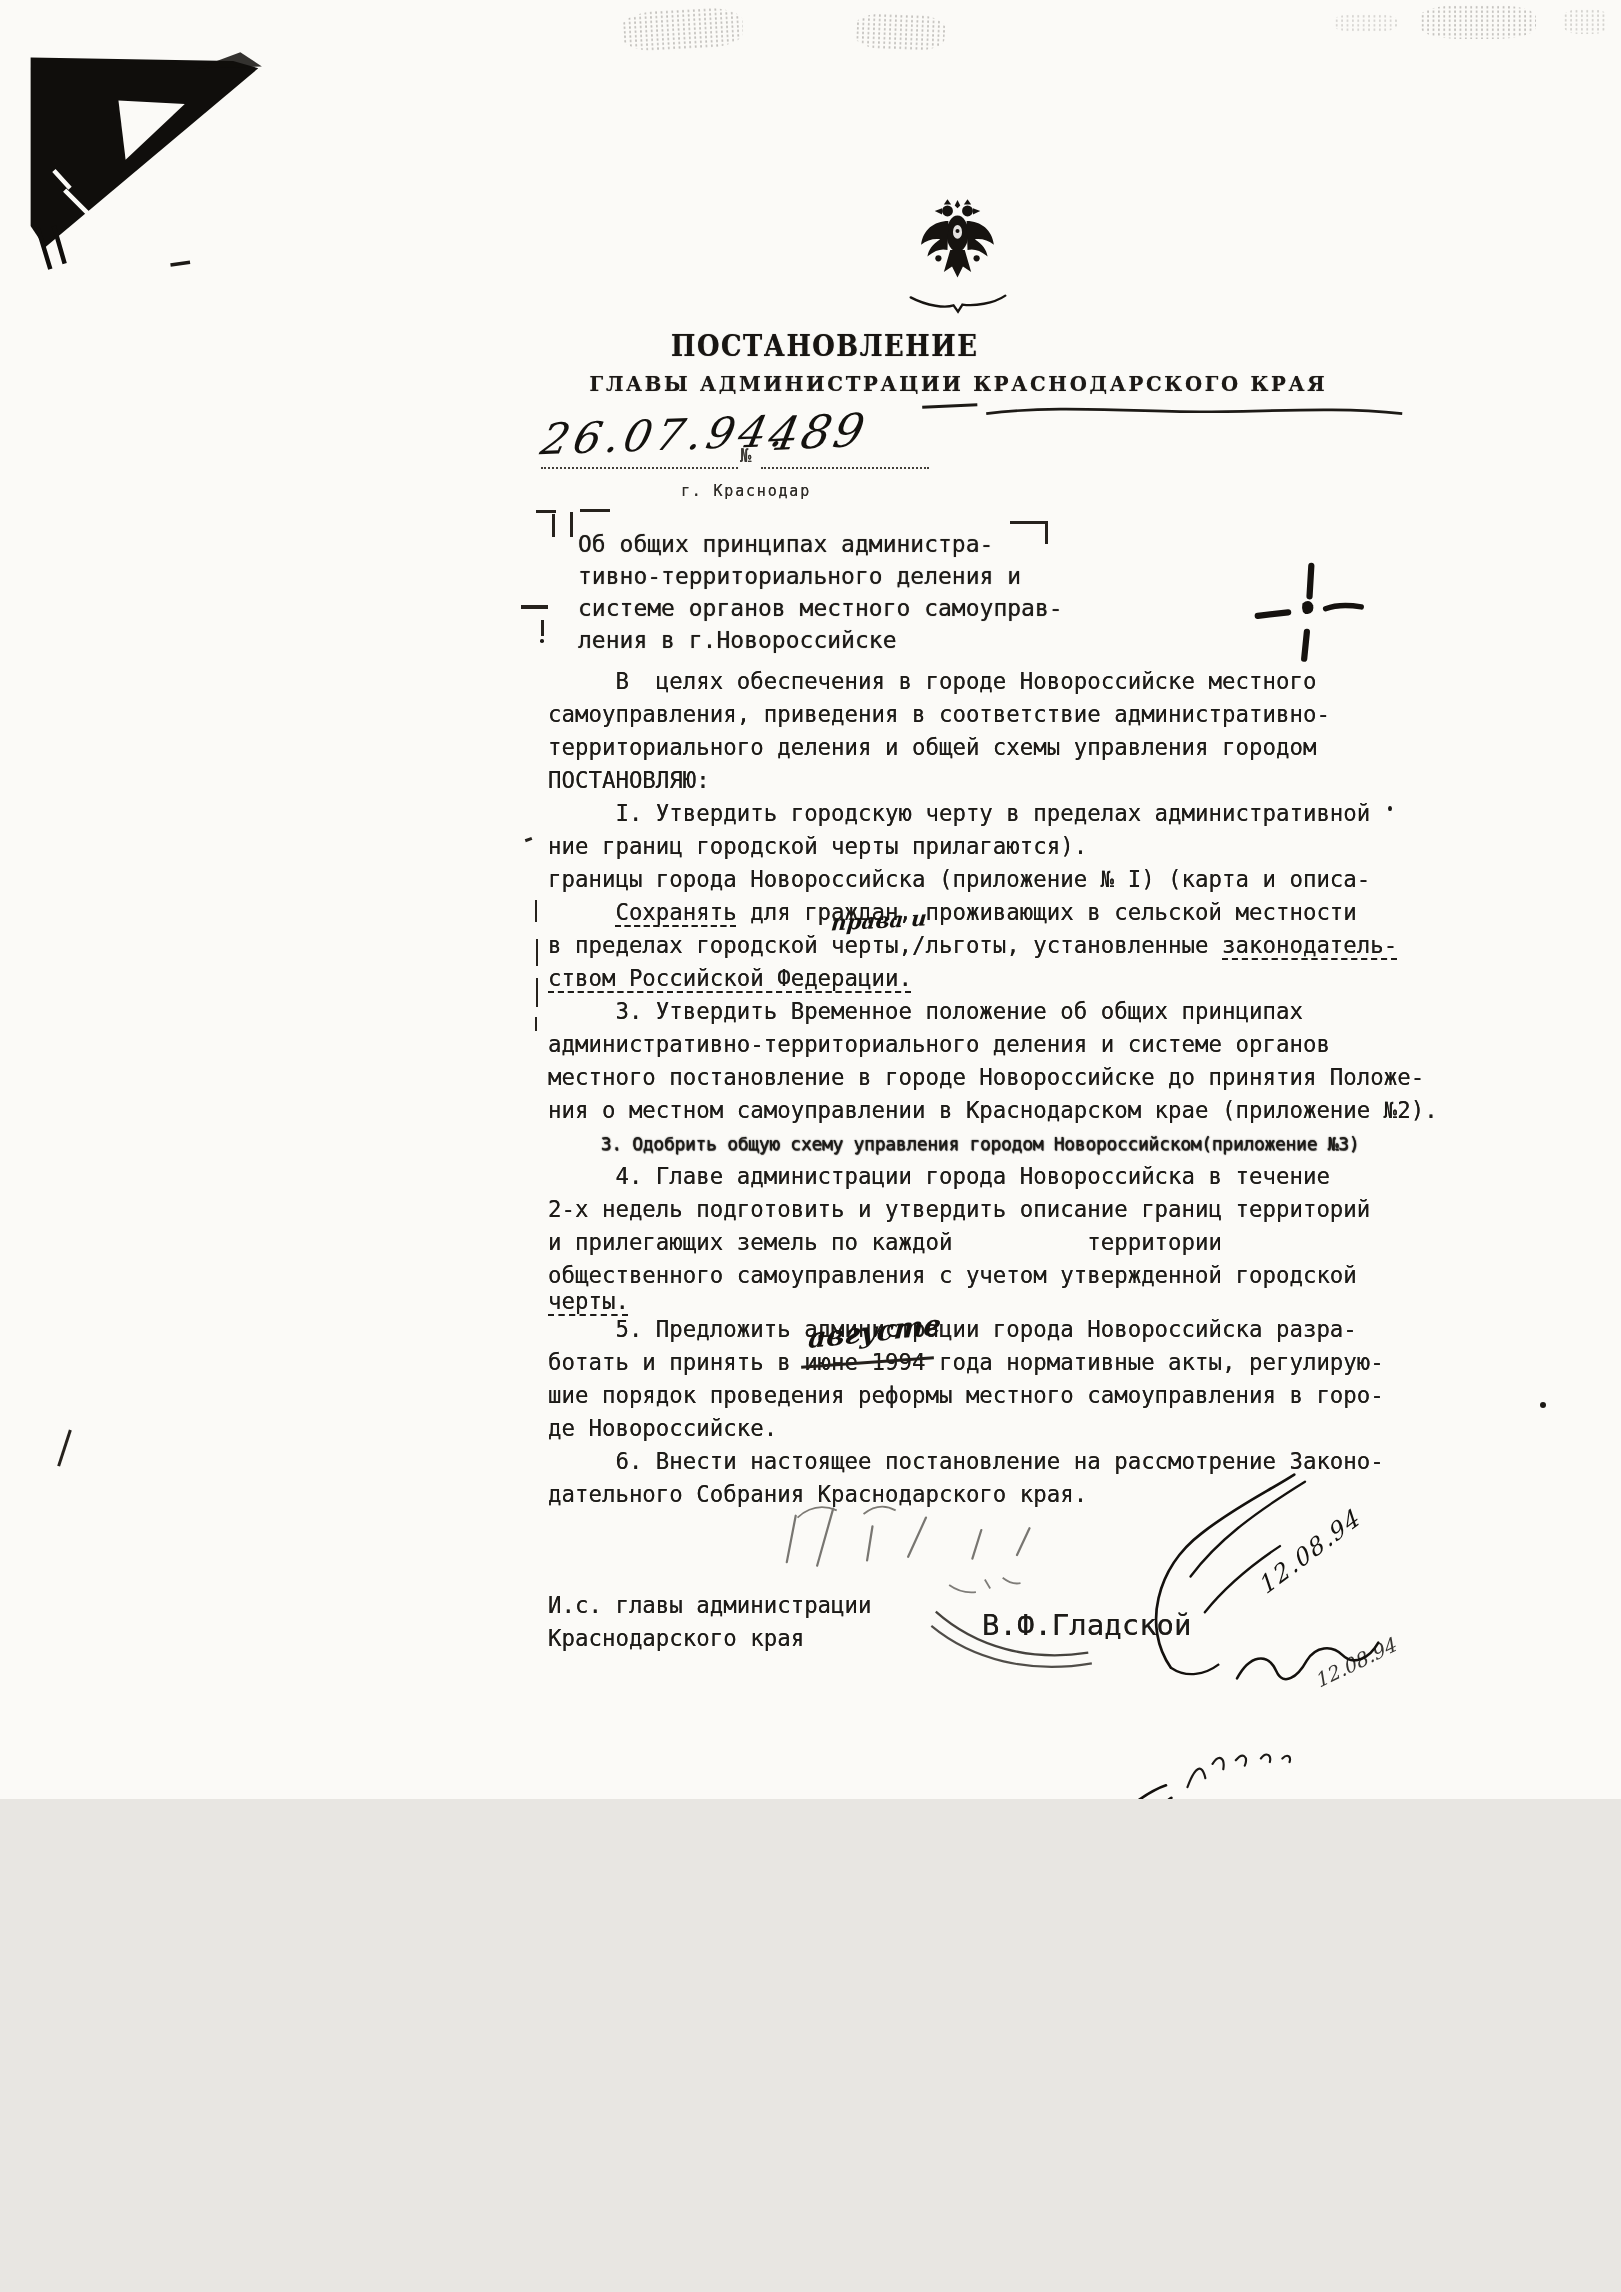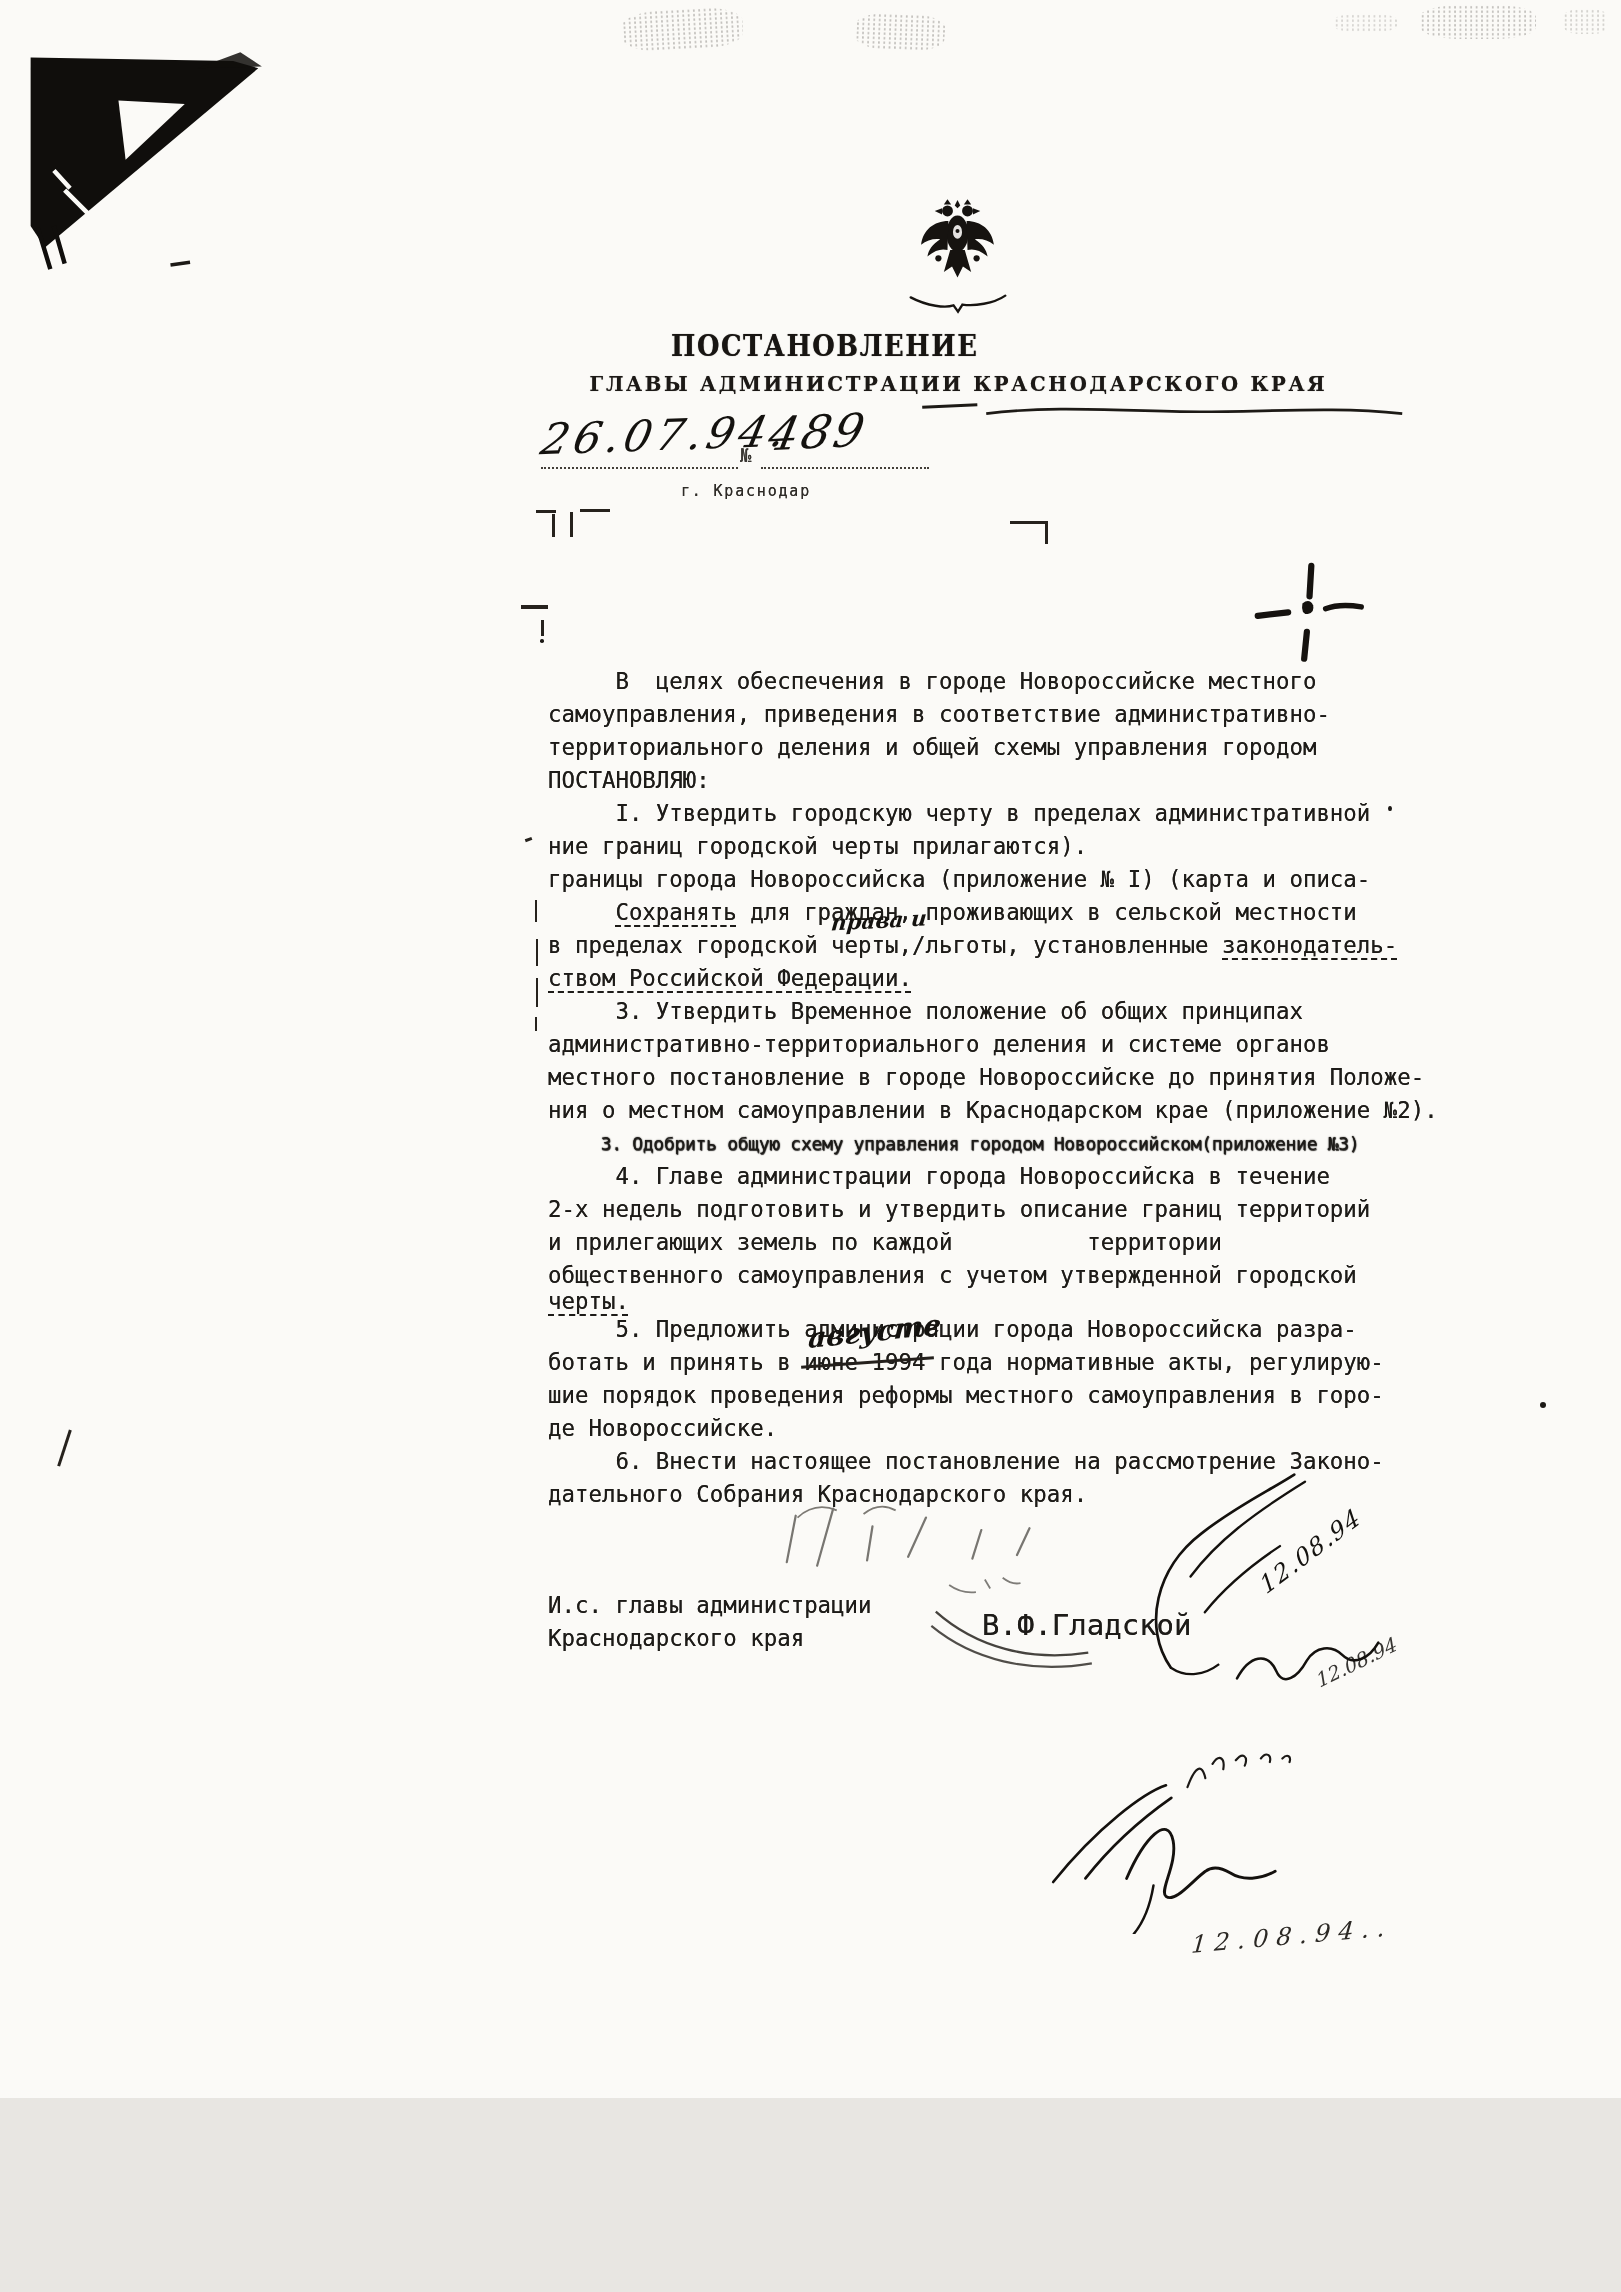--- a/index.html
+++ b/index.html
@@ -1,16 +1,16 @@
 <!DOCTYPE html>
 <html style="font-size:14.3px"><head>
 <meta charset="utf-8">
 <style>
   html,body{margin:0;padding:0;background:#e8e6e2;}
-  .page{position:relative;width:1621px;height:2098px;background:#fbfaf7;overflow:hidden;
+  .page{position:relative;width:1621px;height:1799px;background:#fbfaf7;overflow:hidden;
         font-family:"DejaVu Sans Mono",monospace;color:#1d1b18;}
   .abs{position:absolute;}
   
   .tw{white-space:pre;text-shadow:0 0 0.6px rgba(25,22,18,.8);}
   .body-block{left:548px;top:665px;font-size:22.4px;}
   .body-block .tl{height:33px;line-height:33px;white-space:pre;text-shadow:0 0 0.6px rgba(25,22,18,.8);}
   .body-block .tl.tight{height:20.6px;line-height:18px;}
   .body-block .tl.blurry{font-size:18px;letter-spacing:-0.3px;text-shadow:0 0 1.4px rgba(10,8,6,.95),0.5px 0.5px 0.9px rgba(10,8,6,.8);}
   .u{text-decoration-line:underline;text-decoration-style:dashed;text-decoration-thickness:1.8px;text-underline-offset:5.4px;}
   .subject-block{left:578px;top:528px;font-size:23px;}
@@ -95,20 +95,26 @@
     <path d="M80 22 C160 12 240 20 320 20 C400 20 470 14 548 22" stroke="#1d1a16" stroke-width="3" fill="none"></path>
   </svg>
 
   <div class="abs hw hw-date">26.07.94.</div>
   <div class="abs num-sign tw">№</div>
   <div class="abs hw hw-number">489</div>
   <div class="abs dotline dot1"></div>
   <div class="abs dotline dot2"></div>
   <div class="abs place tw">г. Краснодар</div>
 
+  <div class="abs subject-block">
+      <div class="tl"><span>Об общих принципах администра-</span></div>
+      <div class="tl"><span>тивно-территориального деления и</span></div>
+      <div class="tl"><span>системе органов местного самоуправ-</span></div>
+      <div class="tl"><span>ления в г.Новороссийске</span></div>
+    </div>
   <div class="abs bar" style="left:536px;top:510px;width:19.7px;height:2.7px;"></div>
   <div class="abs bar" style="left:552px;top:514px;width:2.7px;height:23px;"></div>
   <div class="abs bar" style="left:570px;top:512px;width:2.7px;height:25px;"></div>
   <div class="abs bar" style="left:580px;top:509px;width:30px;height:2.7px;"></div>
   <div class="abs bar" style="left:1010px;top:521px;width:38px;height:2.7px;"></div>
   <div class="abs bar" style="left:1045px;top:521px;width:2.7px;height:23px;"></div>
   <div class="abs bar" style="left:521px;top:605px;width:27px;height:3.6px;"></div>
   <div class="abs bar" style="left:541px;top:620px;width:2.7px;height:16px;"></div>
   <div class="abs dotmark" style="left:540px;top:639px;width:3.6px;height:3.6px;"></div>
 

